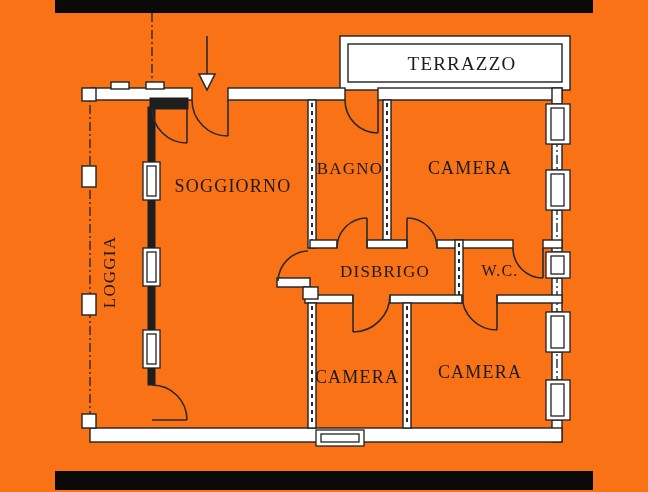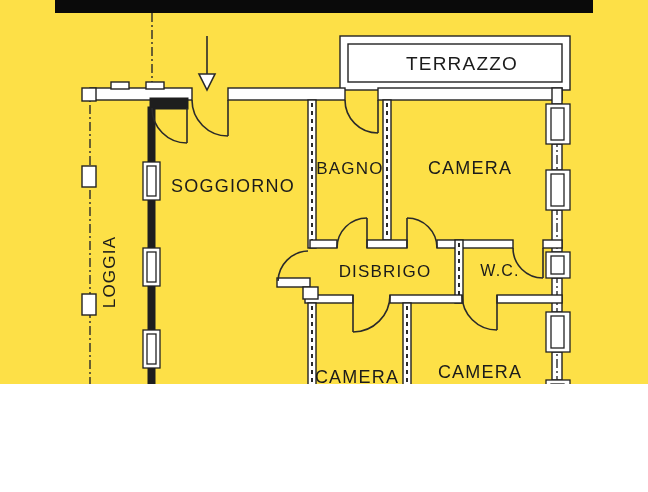--- a/index.html
+++ b/index.html
@@ -1,17 +1,17 @@
 <!DOCTYPE html>
 <html><head>
 <meta charset="utf-8">
 <style>
   html,body{margin:0;padding:0;background:#ffffff;}
-  .page{position:relative;width:648px;height:384px;background:#fde047;overflow:hidden;
-        font-family:Liberation Sans, sans-serif;}
+  .page{position:relative;width:648px;height:492px;background:#f97316;overflow:hidden;
+        font-family:Liberation Serif, serif;}
   svg{display:block;}
   .wall{fill:#ffffff;stroke:#222222;stroke-width:1.4;}
   .wall-solid{fill:#1e1e1e;stroke:#1e1e1e;stroke-width:1;}
   .arc{fill:none;stroke:#2a2a2a;stroke-width:1.6;}
   .leaf{stroke:#2a2a2a;stroke-width:1.6;}
   .winbox{fill:#ffffff;stroke:#222222;stroke-width:1.3;}
   .dashdot{fill:none;stroke:#2a2a2a;stroke-width:1.4;stroke-dasharray:9 3 2 3;}
   .hatch{fill:none;stroke:#2a2a2a;stroke-width:2;stroke-dasharray:4 4;}
   .roomlabel{fill:#1b1b1b;letter-spacing:1.2px;}
   .bar{fill:#0a0a0a;}

